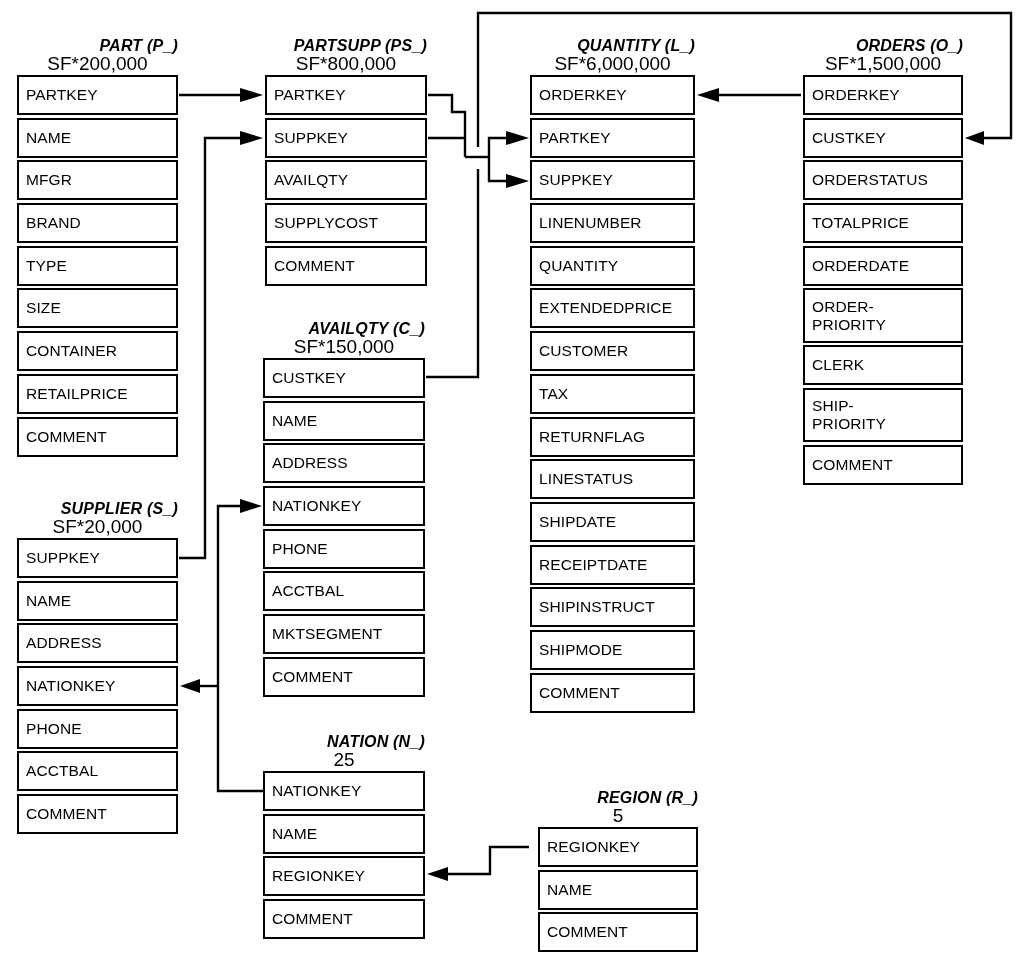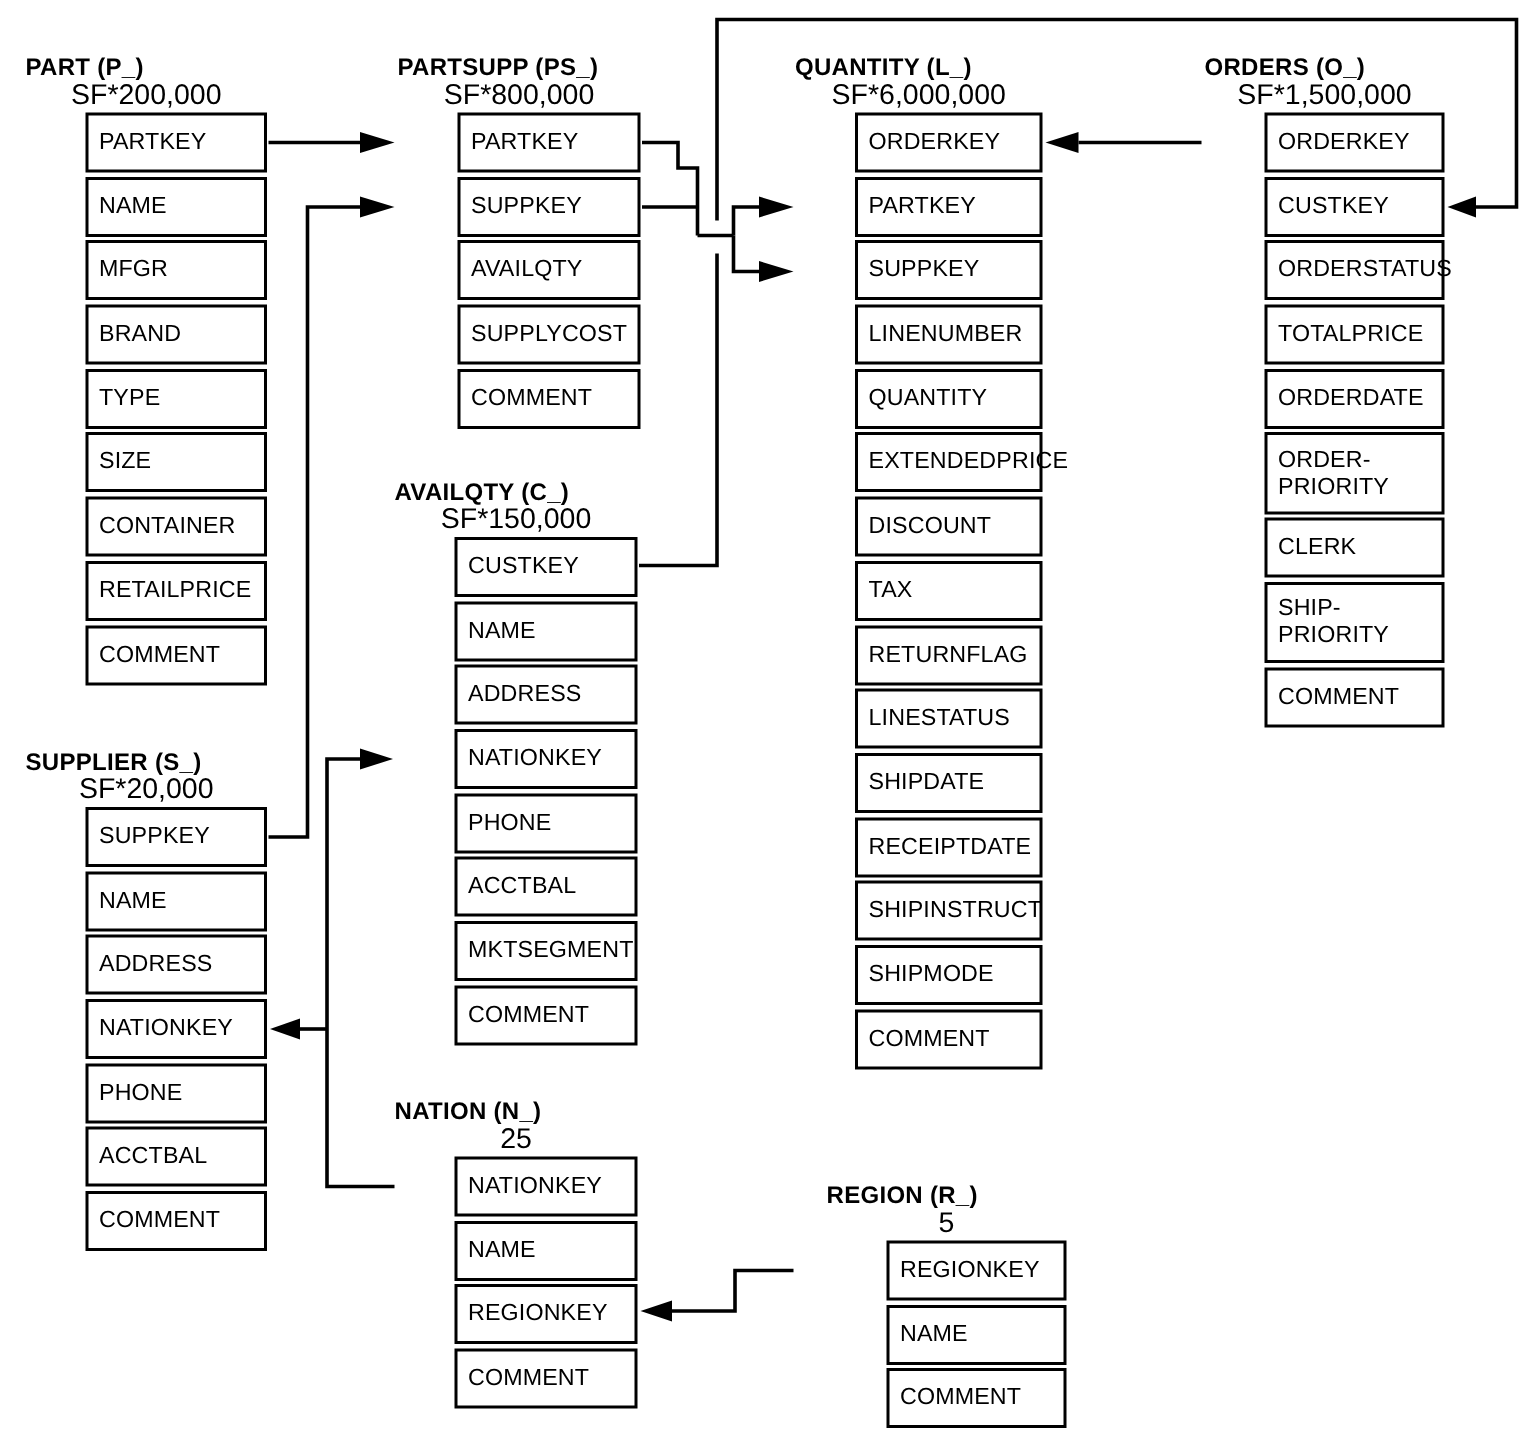--- a/index.html
+++ b/index.html
@@ -11,31 +11,32 @@
     background: #ffffff;
     font-family: "Liberation Sans", sans-serif;
     color: #000;
     overflow: hidden;
   }
   .table { position: absolute; }
   .t-title {
     font-weight: bold;
     font-size: 16px;
     line-height: 19px;
-    text-align: left;
+    text-align: right;
     letter-spacing: 0.2px;
     white-space: nowrap;
+    font-style: italic;
   }
   .t-card {
     font-size: 19px;
     line-height: 18px;
     text-align: center;
     white-space: nowrap;
   }
-  .t-box { margin-top: 2px; margin-left: 40px; }
+  .t-box { margin-top: 2px; }
   .t-row {
     height: 40px;
     border: 2.4px solid #000;
     margin-bottom: 2.7px;
     display: flex;
     align-items: center;
     padding-left: 7px;
     font-size: 15.5px;
     line-height: 18px;
     letter-spacing: 0.1px;
@@ -89,21 +90,21 @@
   <div class="table" style="left:530px; top:36px; width:165px;">
     <div class="t-title">QUANTITY (L_)</div>
     <div class="t-card">SF*6,000,000</div>
     <div class="t-box">
       <div class="t-row">ORDERKEY</div>
       <div class="t-row">PARTKEY</div>
       <div class="t-row">SUPPKEY</div>
       <div class="t-row">LINENUMBER</div>
       <div class="t-row">QUANTITY</div>
       <div class="t-row">EXTENDEDPRICE</div>
-      <div class="t-row">DISCOUNT</div>
+      <div class="t-row">CUSTOMER</div>
       <div class="t-row">TAX</div>
       <div class="t-row">RETURNFLAG</div>
       <div class="t-row">LINESTATUS</div>
       <div class="t-row">SHIPDATE</div>
       <div class="t-row">RECEIPTDATE</div>
       <div class="t-row">SHIPINSTRUCT</div>
       <div class="t-row">SHIPMODE</div>
       <div class="t-row">COMMENT</div>
     </div>
   </div>
@@ -159,21 +160,21 @@
     <div class="t-title">NATION (N_)</div>
     <div class="t-card">25</div>
     <div class="t-box">
       <div class="t-row">NATIONKEY</div>
       <div class="t-row">NAME</div>
       <div class="t-row">REGIONKEY</div>
       <div class="t-row">COMMENT</div>
     </div>
   </div>
 
-  <div class="table" style="left:551px; top:788px; width:160px;">
+  <div class="table" style="left:538px; top:788px; width:160px;">
     <div class="t-title">REGION (R_)</div>
     <div class="t-card">5</div>
     <div class="t-box">
       <div class="t-row">REGIONKEY</div>
       <div class="t-row">NAME</div>
       <div class="t-row">COMMENT</div>
     </div>
   </div>
 
   <svg id="edges" viewBox="0 0 1025 966" xmlns="http://www.w3.org/2000/svg">

